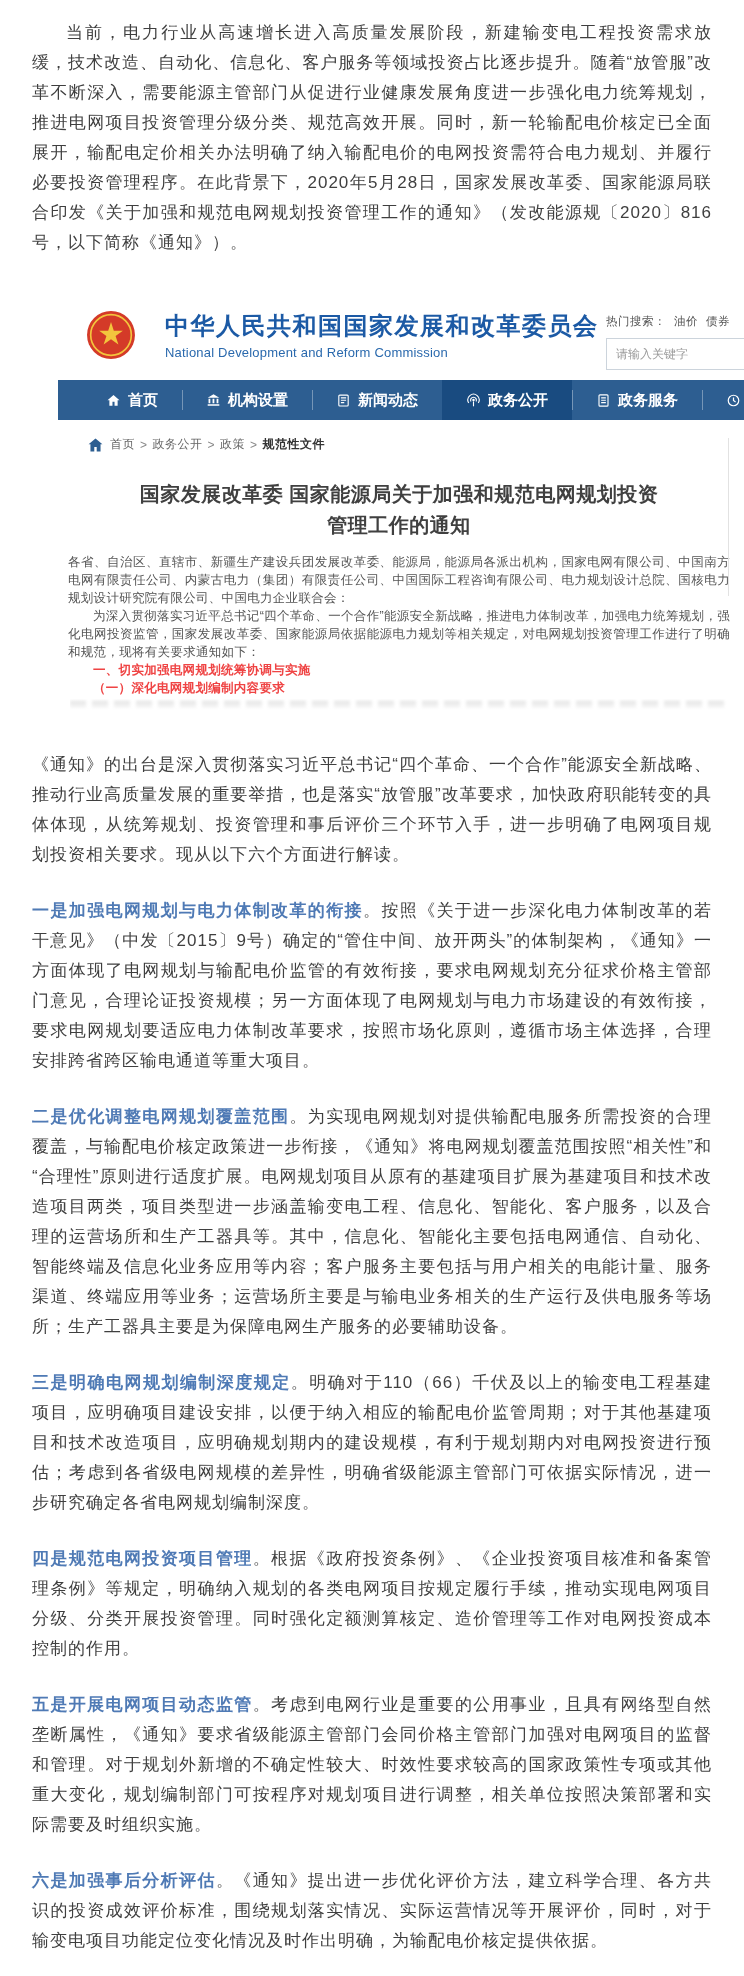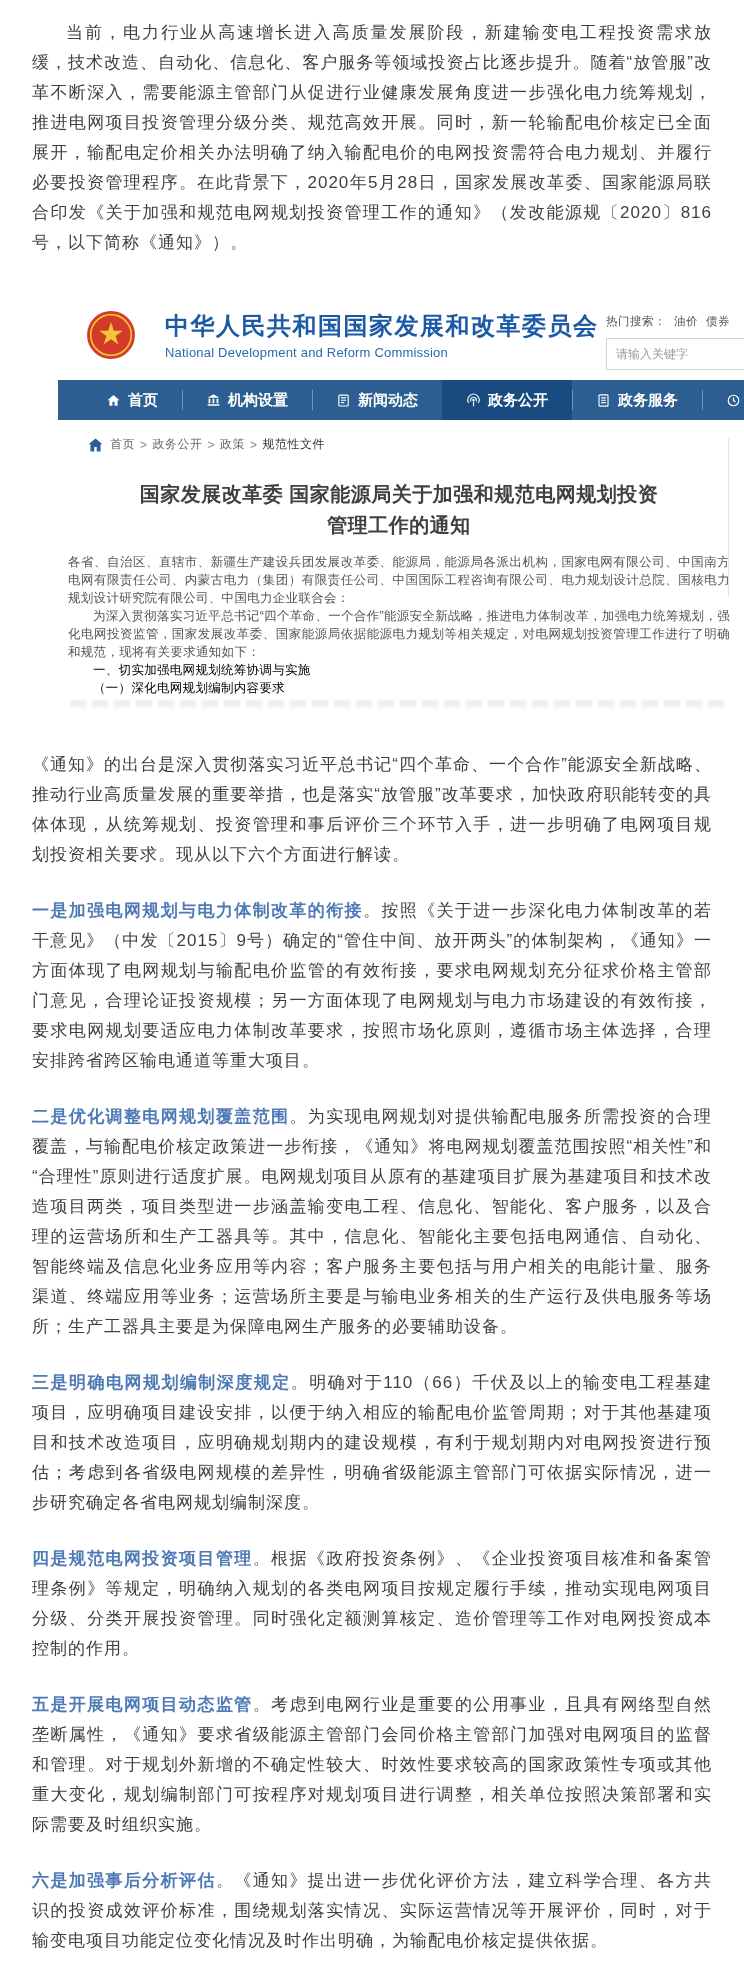--- a/index.html
+++ b/index.html
@@ -23,29 +23,29 @@
   .nav-item{display:flex;align-items:center;gap:7px;color:#fff;font-size:15px;font-weight:bold;padding:0 24px;position:relative;white-space:nowrap;flex:none;cursor:pointer;}
   .nav-item+.nav-item::before{content:"";position:absolute;left:0;top:10px;bottom:10px;width:1px;background:rgba(255,255,255,.35);}
   .nav-item.active{background:#194b80;}
   .nav-item.active::before{display:none;}
   .nicon{width:15px;height:15px;display:inline-block;}
   .nicon svg{width:100%;height:100%;display:block;}
   .breadcrumb{display:flex;align-items:center;font-size:12px;color:#666;padding:16px 0 10px 30px;letter-spacing:.5px;}
   .bc-home{width:15px;height:14px;color:#2d5e91;margin-right:7px;}
   .bc-home svg{width:100%;height:100%;display:block;}
   .crumb{color:#666;cursor:pointer;}
-  .crumb.current{color:#333;font-weight:normal;}
+  .crumb.current{color:#333;font-weight:bold;}
   .bc-sep{margin:0 5px;color:#888;}
   .vline{position:absolute;right:15px;top:152px;height:158px;width:1px;background:#e2e2e2;}
   .doc{padding:4px 14px 0 10px;}
   .doc-title{font-size:20px;font-weight:bold;color:#404040;text-align:center;line-height:31px;margin:12px auto 12px;max-width:532px;letter-spacing:.5px;}
   .doc-no{text-align:center;font-size:12.5px;color:#666;margin:0 0 18px;letter-spacing:.5px;}
   .doc-text{font-size:12.5px;color:#545454;line-height:18px;text-align:justify;margin:0;letter-spacing:.3px;}
   .doc-text.indent{text-indent:2em;}
-  .doc-text.strong{font-weight:normal;color:#000000;}
+  .doc-text.strong{font-weight:bold;color:#ef4444;}
   .fade-line{height:13px;margin:2px 2px 0;position:relative;overflow:hidden;}
   .fade-bars{height:8px;margin-top:2px;background:repeating-linear-gradient(90deg,#b5b5b5 0 16px,rgba(255,255,255,0) 16px 22px);filter:blur(1.4px);opacity:.5;}
   .fade-line::after{content:"";position:absolute;inset:0;background:linear-gradient(180deg,rgba(255,255,255,.15),#fff 88%);}
   
   .paras{margin-top:38px;}
   .para{font-size:17px;line-height:30px;letter-spacing:1px;text-align:justify;margin:26px 0 0;}
   .para:first-child{margin-top:15px;}
   .lead{color:#4f7ab5;font-weight:bold;}
 </style>
 </head>

